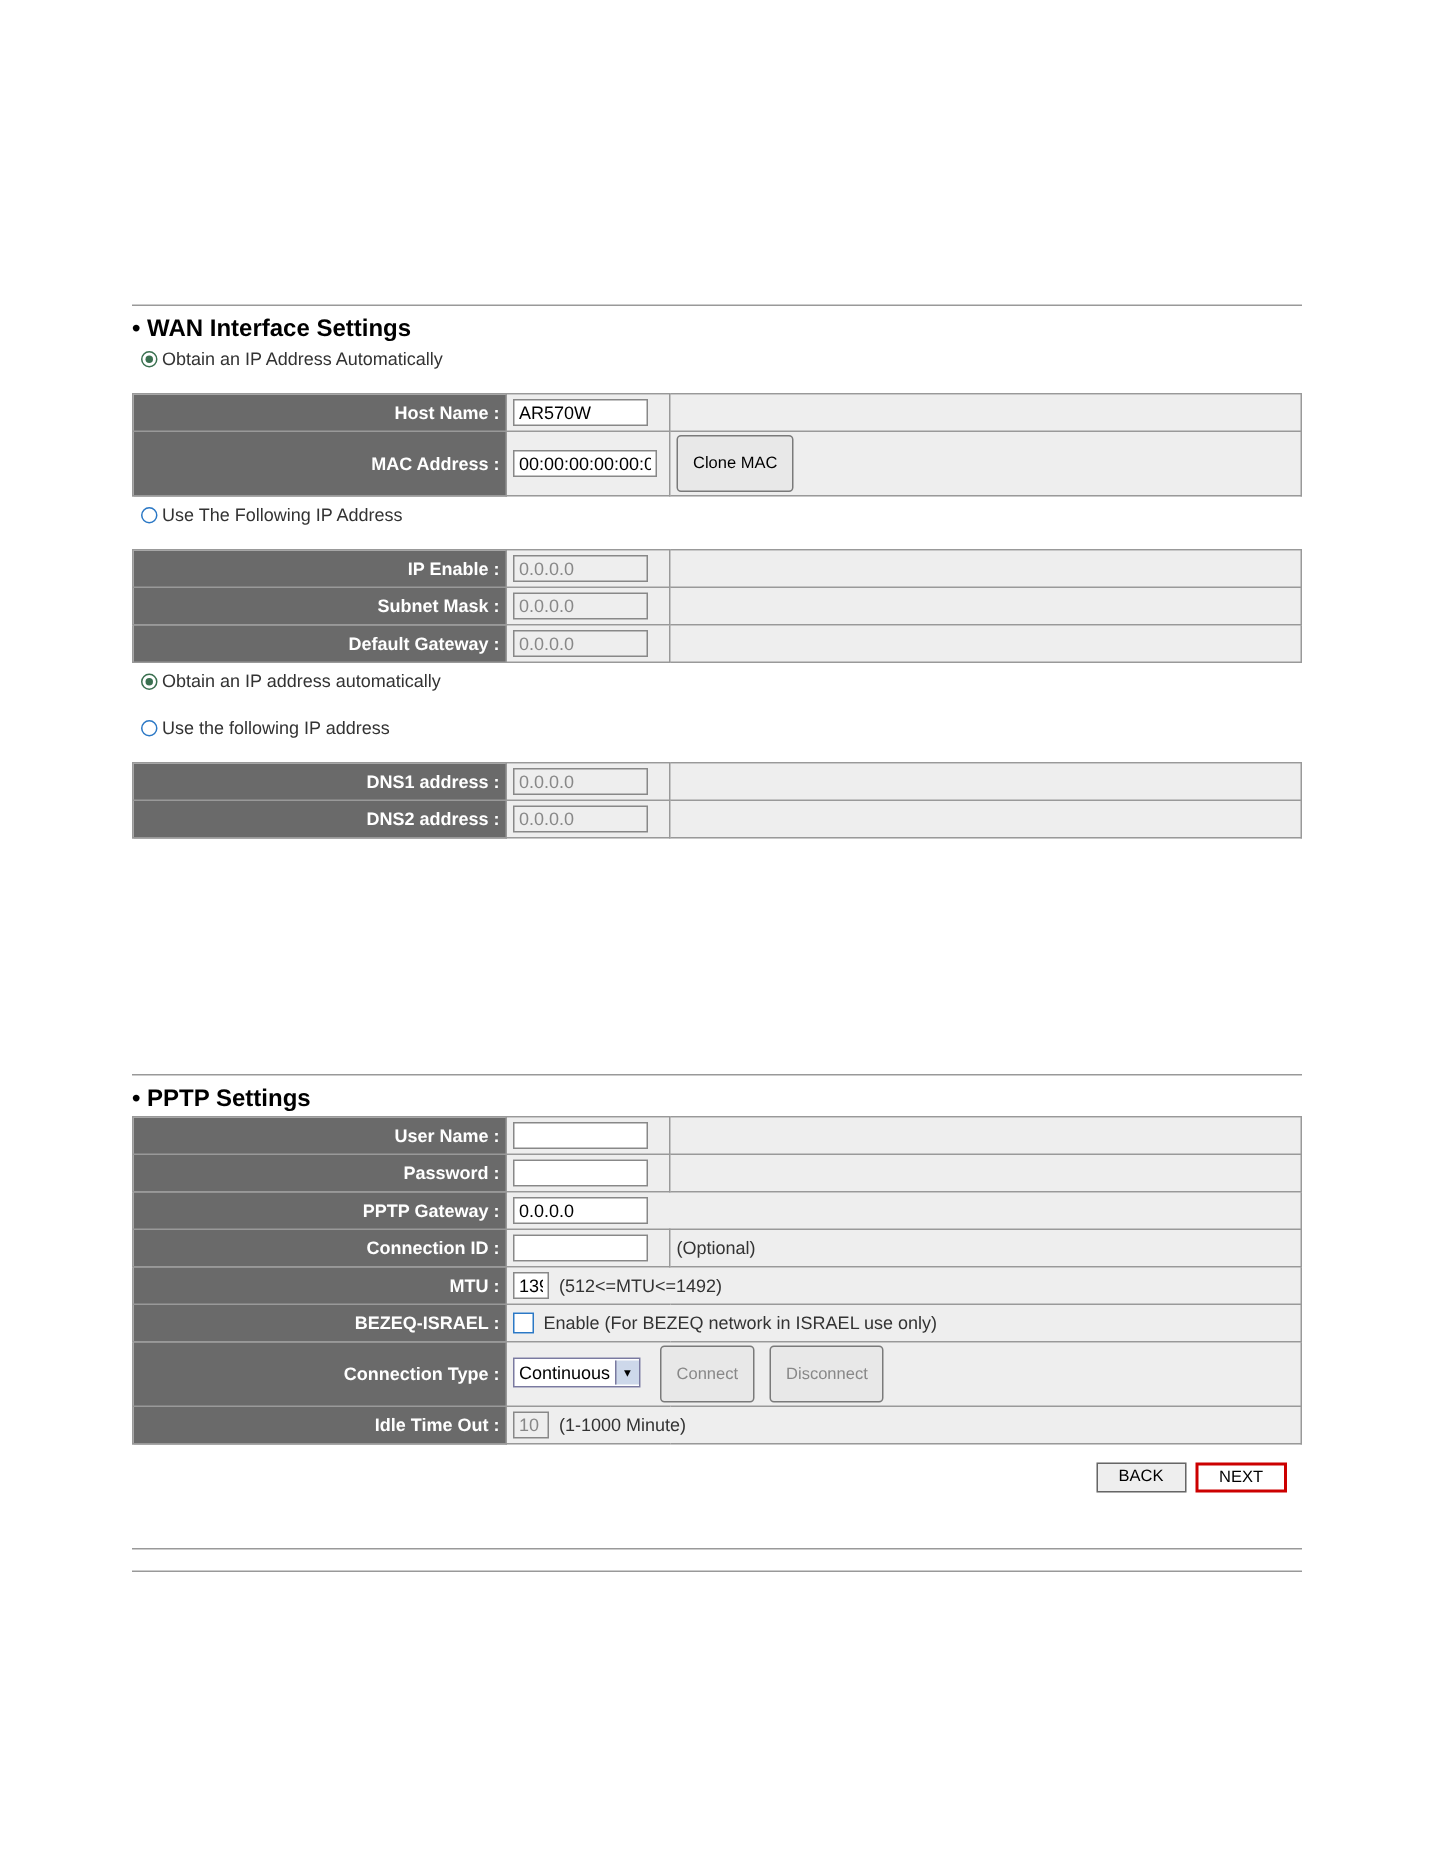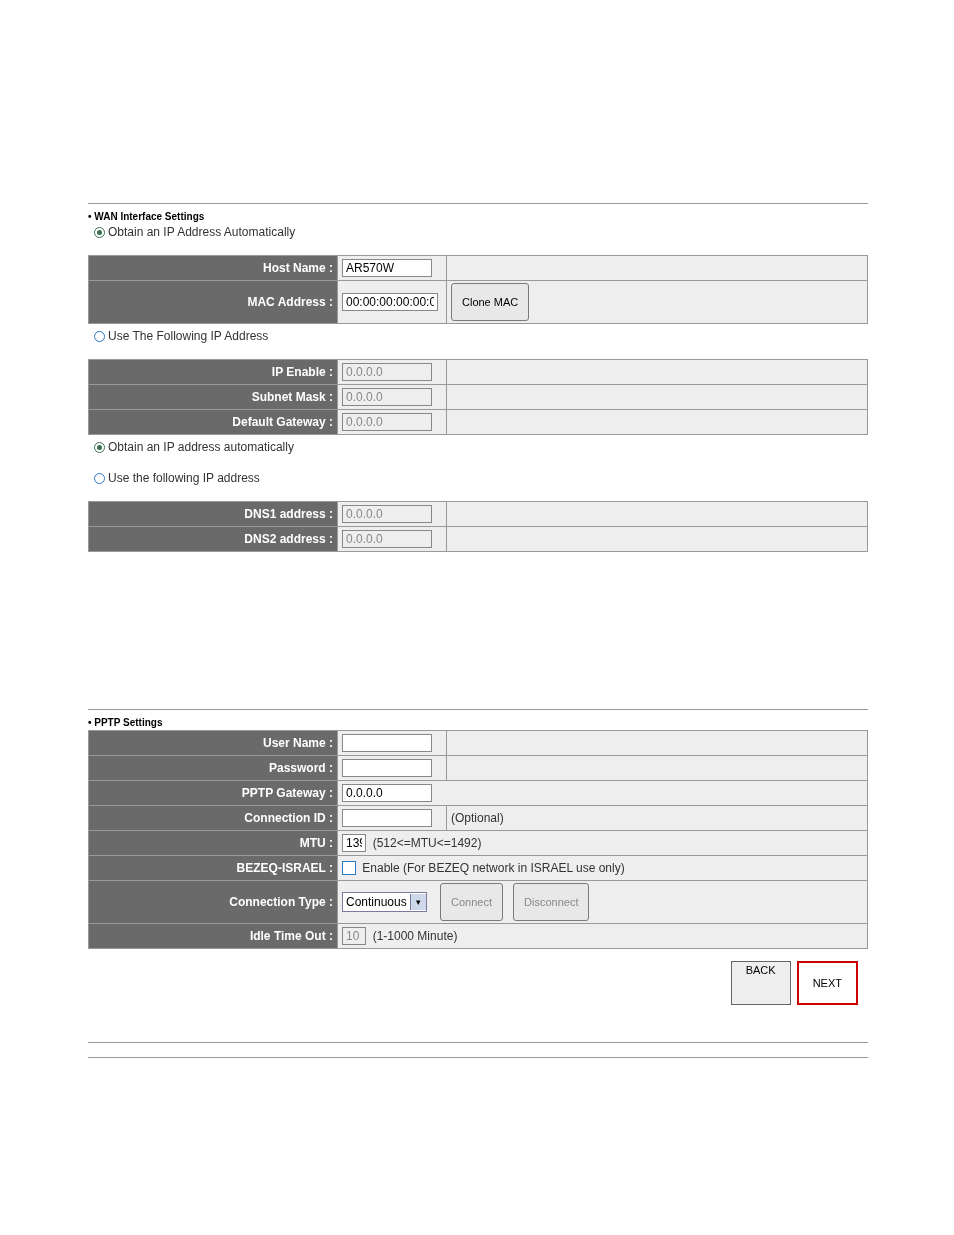--- a/index.html
+++ b/index.html
@@ -15,21 +15,21 @@
       margin: 0 auto;
       padding: 200px 88px 40px 88px;
     }
     .hr {
       border: none;
       border-top: 1px solid #999;
       margin: 3px 0;
     }
     .section-title {
       font-weight: bold;
-      font-size: 10px;
+      font-size: 16px;
       padding: 4px 0 2px 0;
     }
     .section-title::before {
       content: "• ";
     }
     .radio-row {
       display: flex;
       align-items: center;
       gap: 3px;
       padding: 1px 0 16px 6px;
@@ -119,21 +119,21 @@
     .btn-bottom {
       border: 1px solid #666;
       background: #eee;
       padding: 2px 14px;
       font-size: 11px;
       cursor: pointer;
     }
     .btn-next {
       border: 2px solid #c00;
       background: #fff;
-      padding: 14px 14px;
+      padding: 2px 14px;
       font-size: 11px;
       cursor: pointer;
     }
     .bottom-buttons {
       display: flex;
       justify-content: flex-end;
       gap: 6px;
       padding: 8px 10px 4px 0;
     }
     .select {

